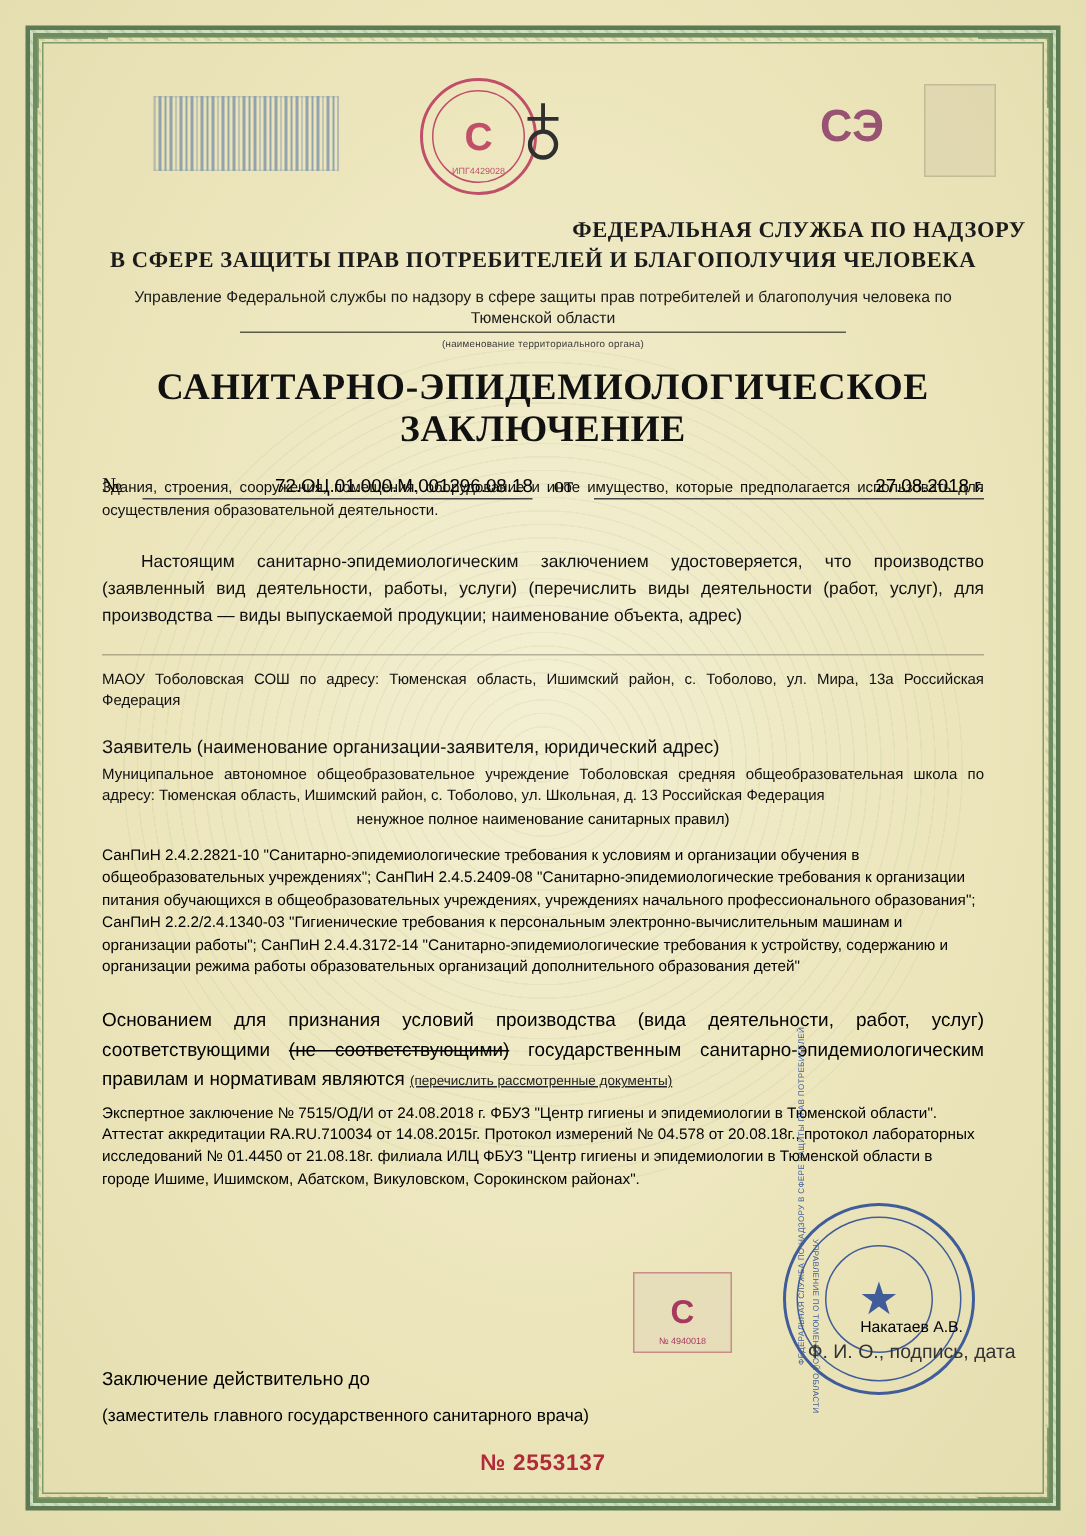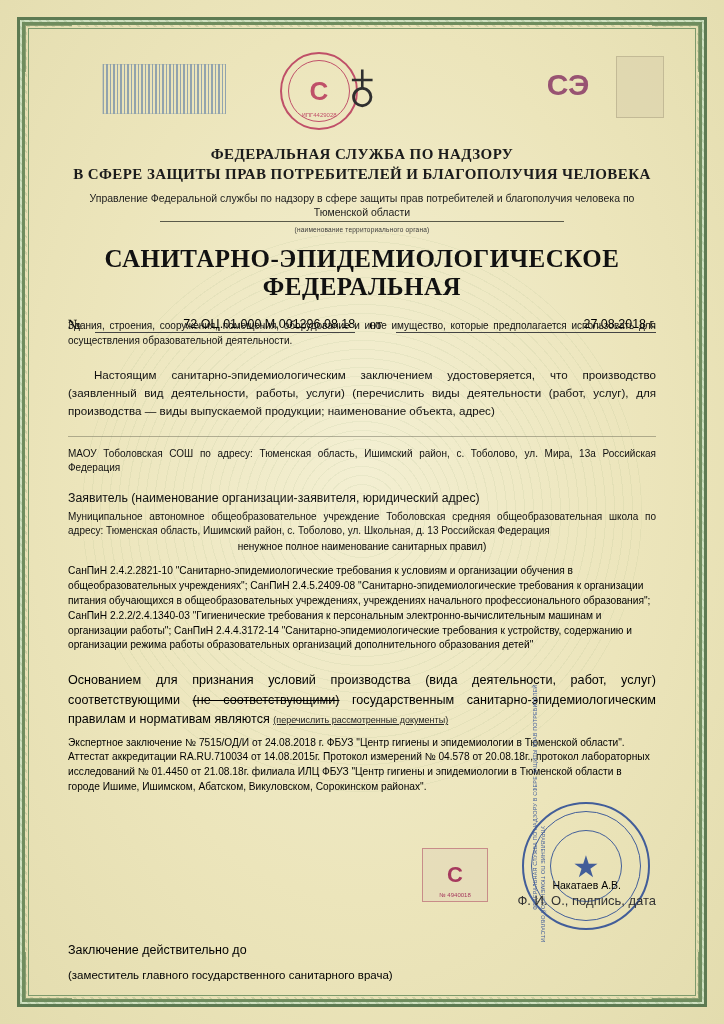--- a/index.html
+++ b/index.html
@@ -128,21 +128,21 @@
   }
   .holo-box {
     position: absolute;
     right: 20px; top: 20px;
     width: 46px; height: 60px;
     background: rgba(215,205,170,.5);
     border: 1px solid rgba(160,150,120,.45);
   }
 
   .title1 {
-    text-align: center;
+    text-align: right;
     font-family: "Liberation Serif", serif;
     font-weight: bold;
     font-size: 15px;
     letter-spacing: .4px;
     color: #1b1b1b;
     margin-top: 2px;
   }
   .title2 {
     text-align: center;
     font-family: "Liberation Serif", serif;
@@ -301,21 +301,21 @@
     position: absolute; left: 0; top: 0; width: 100%; height: 100%;
     font-size: 5.4px; letter-spacing: .2px;
   }
   .blue-stamp .ring-text span {
     position: absolute; left: 50%; top: 50%;
     transform-origin: 0 0;
     white-space: nowrap;
   }
   .sign-name {
     position: absolute;
-    right: 28px; bottom: 80px;
+    right: 7px; bottom: 80px;
     text-align: center;
     font-size: 10.5px;
   }
   .sign-name .cap {
     font-size: 13px; color: #333; display: block; margin-top: 2px;
   }
 </style>
 </head>
 <body>
 
@@ -348,21 +348,21 @@
       <div class="holo-box"></div>
     </div>
 
     <div class="title1">ФЕДЕРАЛЬНАЯ СЛУЖБА ПО НАДЗОРУ</div>
     <div class="title2">В СФЕРЕ ЗАЩИТЫ ПРАВ ПОТРЕБИТЕЛЕЙ И БЛАГОПОЛУЧИЯ ЧЕЛОВЕКА</div>
 
     <div class="org-line">Управление Федеральной службы по надзору в сфере защиты прав потребителей и благополучия человека по Тюменской области</div>
     <div class="hr-thin"></div>
     <div class="caption-small">(наименование территориального органа)</div>
 
-    <div class="main-title">САНИТАРНО-ЭПИДЕМИОЛОГИЧЕСКОЕ ФЕДЕРАЛЬНАЯ</div>
+    <div class="main-title">САНИТАРНО-ЭПИДЕМИОЛОГИЧЕСКОЕ ЗАКЛЮЧЕНИЕ</div>
 
     <div class="number-row">
       <span class="lbl">№</span>
       <span class="gap"></span>
       <span class="fieldline">72.ОЦ.01.000.М.001296.08.18</span>
       <span class="gap"></span>
       <span class="lbl">от</span>
       <span class="gap"></span>
       <span class="fieldline">27.08.2018 г.</span>
     </div>
@@ -392,20 +392,21 @@
     <div class="blockA" style="margin-top:6px;">Экспертное заключение № 7515/ОД/И от 24.08.2018 г. ФБУЗ "Центр гигиены и эпидемиологии в Тюменской области". Аттестат аккредитации RA.RU.710034 от 14.08.2015г. Протокол измерений № 04.578 от 20.08.18г., протокол лабораторных исследований № 01.4450 от 21.08.18г. филиала ИЛЦ ФБУЗ "Центр гигиены и эпидемиологии в Тюменской области в городе Ишиме, Ишимском, Абатском, Викуловском, Сорокинском районах".</div>
 
     <div class="bottom">
       <div class="valid-row">
         <span>Заключение действительно до</span>
         <span></span>
       </div>
       <div class="sign-row">
         <div class="sign-sub">(заместитель главного государственного санитарного врача)</div>
       </div>
+      <div class="docnum">№ 2553137</div>
     </div>
 
     <div class="holo-small">
       <span>C</span>
       <span class="sub">№ 4940018</span>
     </div>
 
     <div class="blue-stamp">
       <div class="r2"></div>
       <div class="r3"></div>

